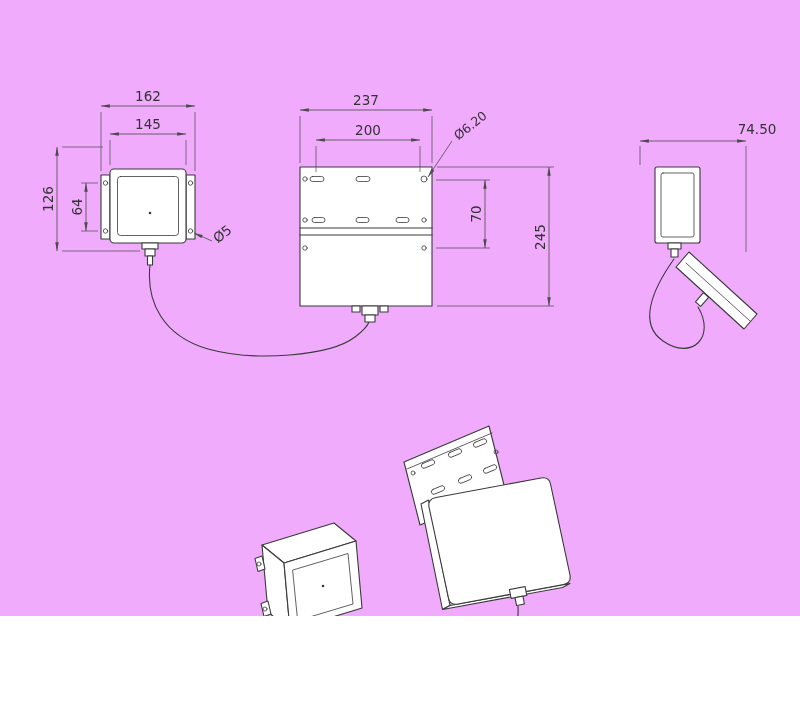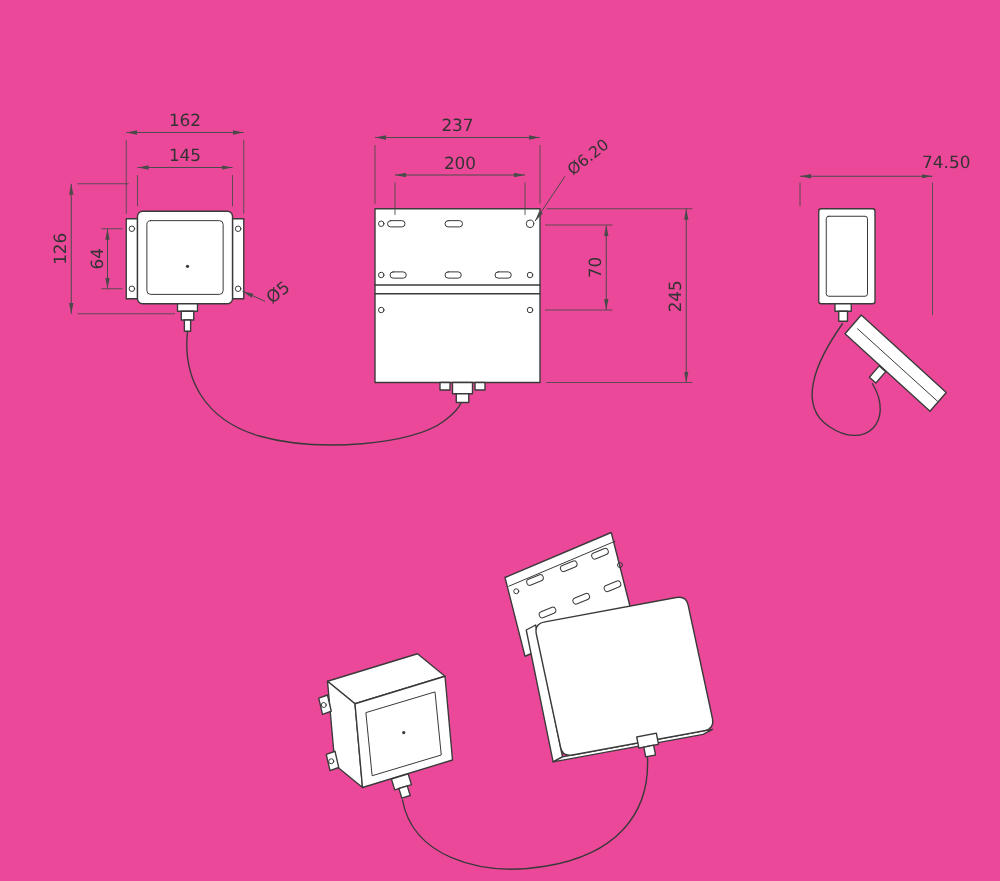--- a/index.html
+++ b/index.html
@@ -1,16 +1,16 @@
 <!DOCTYPE html>
 <html><head>
 <meta charset="utf-8">
 <style>
   html,body{margin:0;padding:0;background:#fff;}
-  #stage{position:relative;width:800px;height:705px;background:#ec4899;overflow:hidden;}
+  #stage{position:relative;width:800px;height:616px;background:#f0abfc;overflow:hidden;}
   svg{display:block;}
   .obj{stroke:#3a3a3a;stroke-width:1.1;fill:none;stroke-linejoin:round;stroke-linecap:round;}
   .objf{stroke:#3a3a3a;stroke-width:1.1;fill:#ffffff;stroke-linejoin:round;stroke-linecap:round;}
   .thin{stroke:#3a3a3a;stroke-width:.8;fill:none;stroke-linejoin:round;stroke-linecap:round;}
   .dim{stroke:#4a4a4a;stroke-width:.8;fill:none;}
   .ext{stroke:#4a4a4a;stroke-width:.7;fill:none;}
   .dimtxt{font-family:"DejaVu Sans",sans-serif;font-size:13.5px;fill:#333;text-anchor:middle;}
   .dimtxt.small{font-size:12.5px;}
 </style>
 </head>

